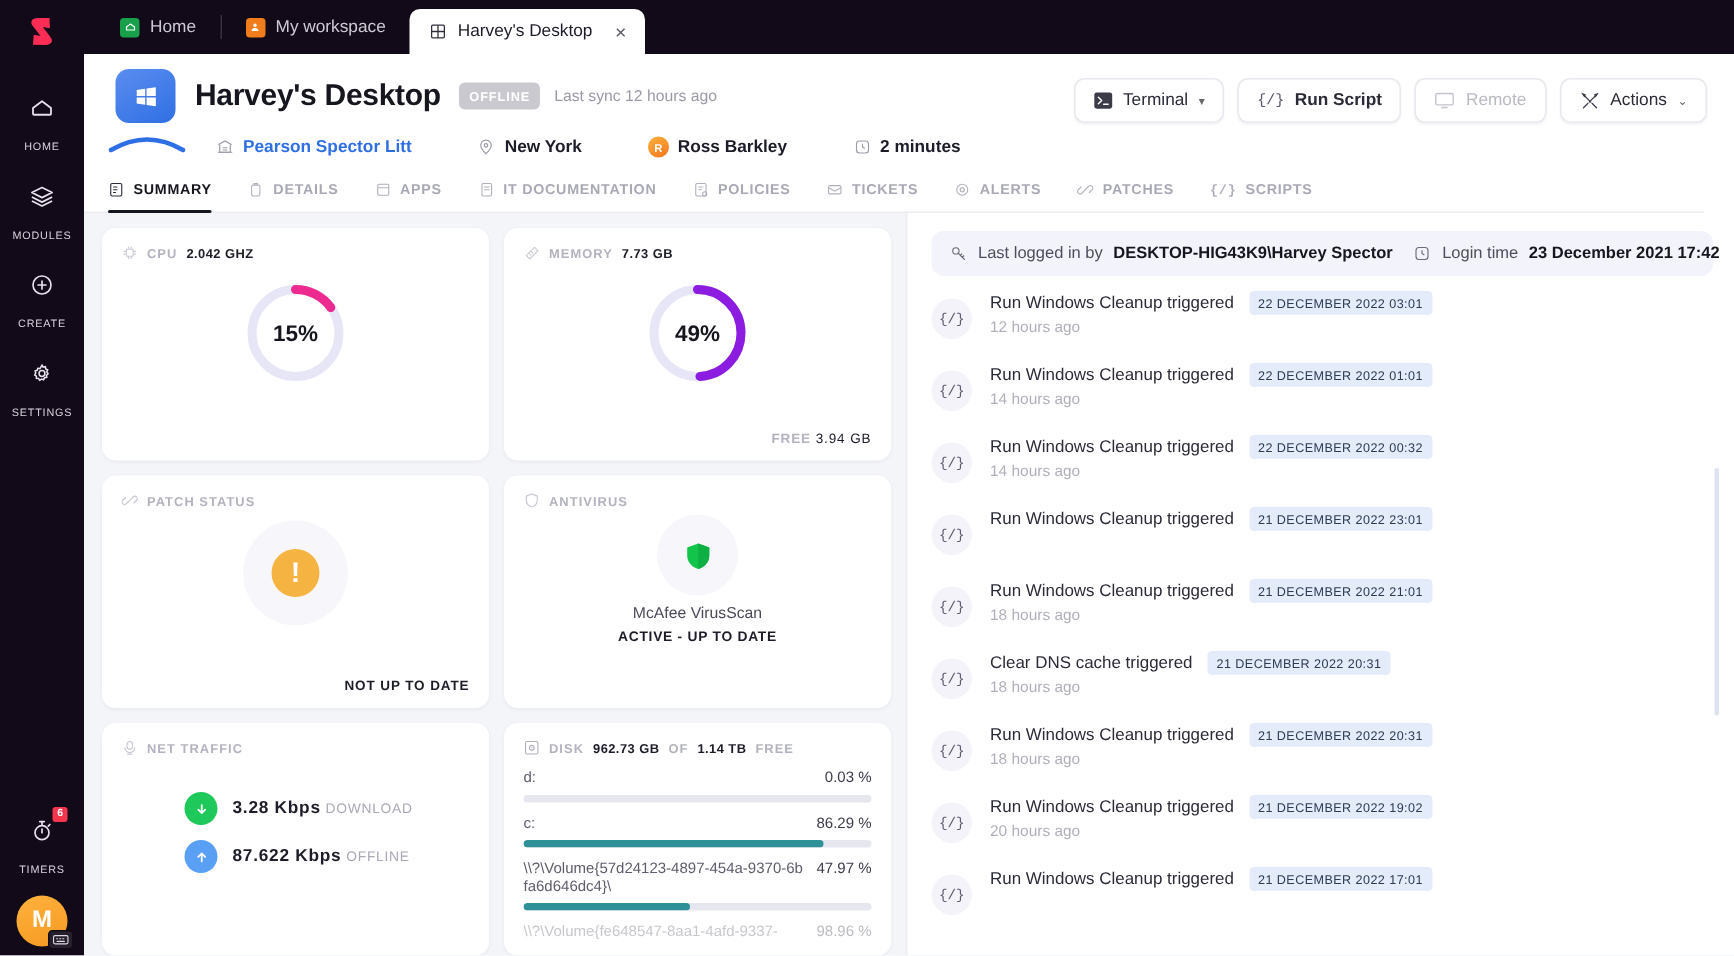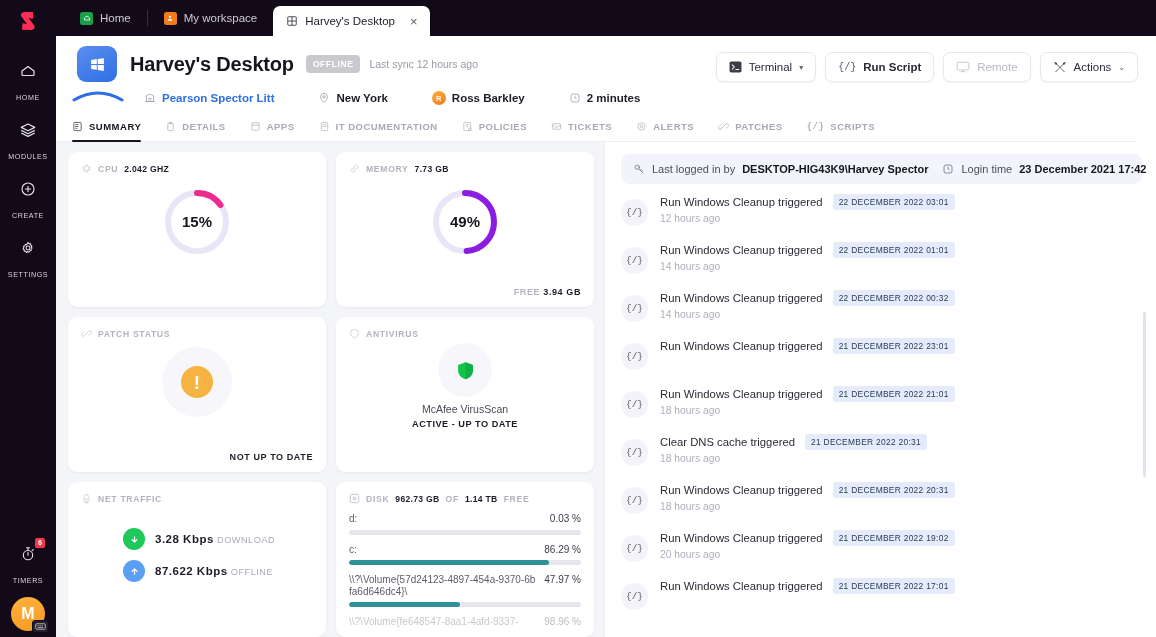--- a/index.html
+++ b/index.html
@@ -143,21 +143,21 @@
   }
   .card-hd b { color: #1d1d29; font-weight: 700; letter-spacing: .3px; }
 
   .donut-wrap { display: flex; align-items: center; justify-content: center; height: 96px; }
   .donut-label { font-size: 15px; font-weight: 600; fill: #16161f; }
   .card-ft {
     position: absolute; right: 13px; bottom: 10px;
     font-size: 9px; letter-spacing: .6px; color: #b3b3bf; font-weight: 600;
     text-transform: uppercase;
   }
-  .card-ft b { color: #1d1d29; font-weight: 700; }
+  .card-ft b { color: #1d1d29; font-weight: 400; }
 
   .circ-badge {
     width: 70px; height: 70px; border-radius: 50%; background: #f7f7fb;
     display: flex; align-items: center; justify-content: center; margin: 8px auto 0;
   }
   .warn-dot {
     width: 32px; height: 32px; border-radius: 50%; background: #f5b342;
     display: flex; align-items: center; justify-content: center;
     color: #fff; font-size: 19px; font-weight: 700; line-height: 1;
   }

